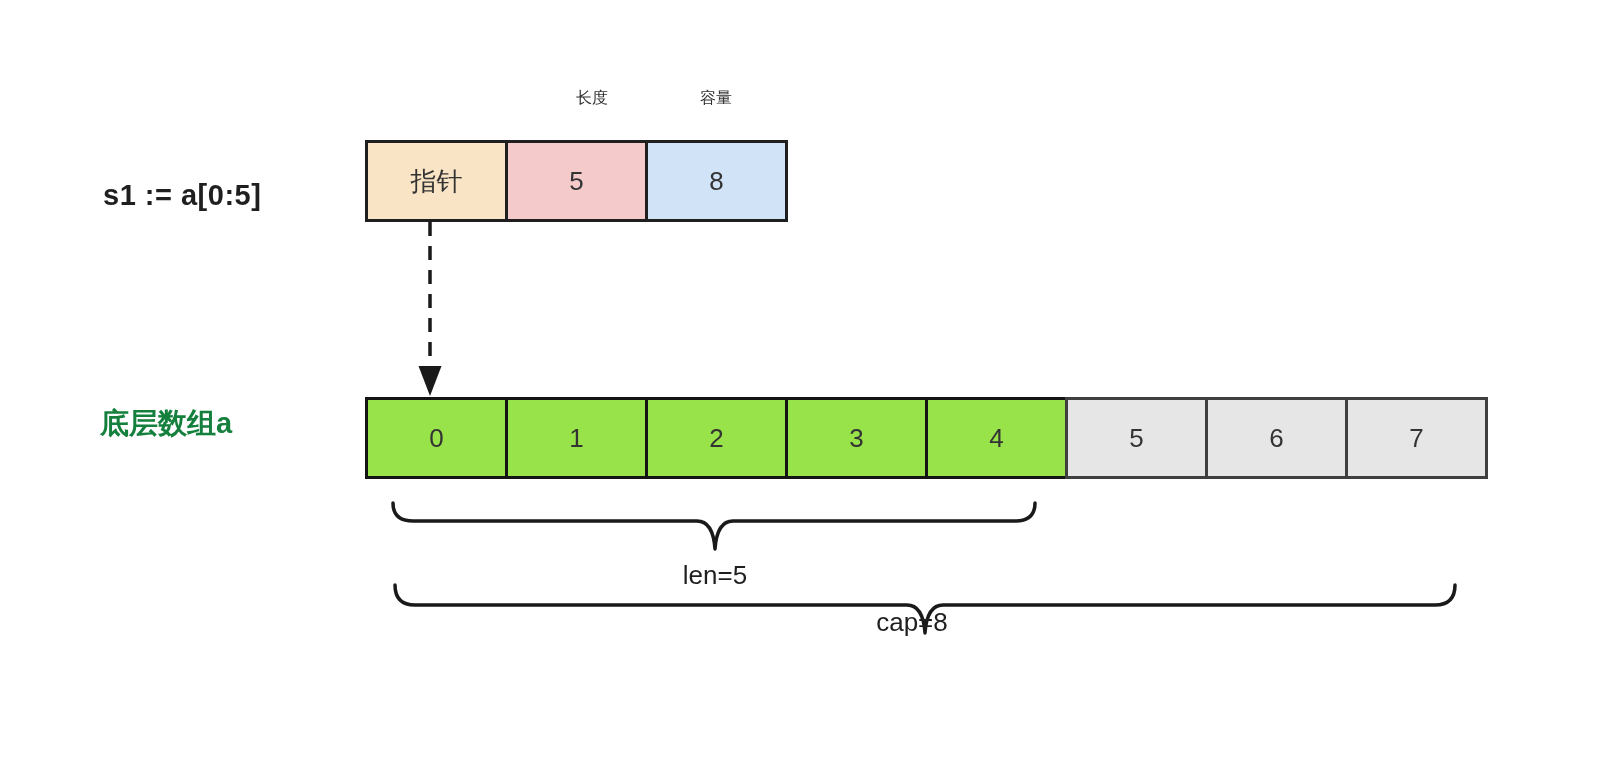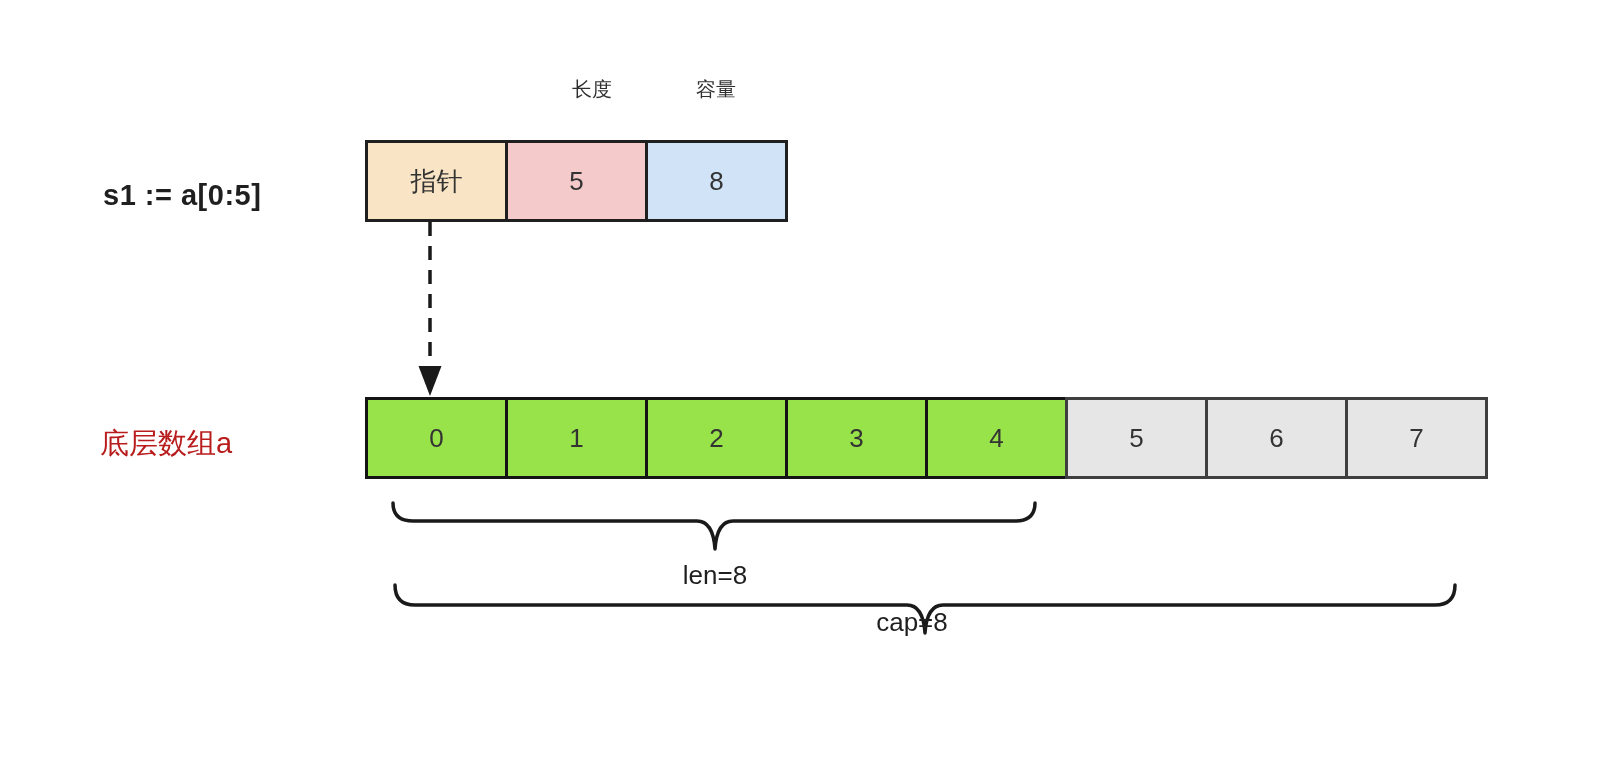--- a/index.html
+++ b/index.html
@@ -9,26 +9,26 @@
     background:#ffffff;
     font-family:"Liberation Sans","DejaVu Sans",sans-serif;
     overflow:hidden;
   }
   .abs{position:absolute;}
   .expr-label{
     left:103px;top:163px;width:200px;
     font-size:29px;font-weight:600;color:#1f1f1f;letter-spacing:0.5px;margin-top:16px;
   }
   .array-title{
-    left:100px;top:424px;width:220px;
-    font-size:29px;font-weight:400;color:#b91c1c;
+    left:100px;top:404px;width:220px;
+    font-size:29px;font-weight:700;color:#15803d;
   }
   .field-header{
-    top:76px;width:120px;height:30px;
-    font-size:20px;color:#2f2f2f;text-align:center;
+    top:88px;width:120px;height:30px;
+    font-size:16px;color:#2f2f2f;text-align:center;
   }
   .hdr-len{left:532px;}
   .hdr-cap{left:656px;font-family:Liberation Serif, serif;}
   .struct-row{left:365px;top:140px;display:flex;}
   .cell{
     box-sizing:border-box;
     width:143px;height:82px;
     border:3px solid #1f1f1f;
     display:flex;align-items:center;justify-content:center;
     font-size:26px;color:#333333;
@@ -71,16 +71,16 @@
     <div class="cell" style="background-color: rgb(230, 230, 230); border-color: rgb(63, 63, 63);">7</div>
   </div>
 
   <svg class="abs svg-layer" width="1598" height="758" viewBox="0 0 1598 758">
     <line x1="430" y1="222" x2="430" y2="370" stroke-width="3.5" stroke-dasharray="14 10" fill="none" style="stroke: rgb(26, 26, 26);"></line>
     <polygon points="430,396 418.5,366 441.5,366" style="fill: rgb(26, 26, 26);"></polygon>
     <path d="M 393 503 Q 393 521 413 521 L 697 521 Q 713 521 715 549 Q 717 521 733 521 L 1015 521 Q 1035 521 1035 503" fill="none" stroke-width="3.5" stroke-linecap="round" stroke-linejoin="round" style="stroke: rgb(26, 26, 26);"></path>
     <path d="M 395 585 Q 395 605 415 605 L 907 605 Q 923 605 925 633 Q 927 605 943 605 L 1435 605 Q 1455 605 1455 585" fill="none" stroke-width="3.5" stroke-linecap="round" stroke-linejoin="round" style="stroke: rgb(26, 26, 26);"></path>
   </svg>
 
-  <div class="abs brace-label len-label">len=8</div>
+  <div class="abs brace-label len-label">len=5</div>
   <div class="abs brace-label cap-label">cap=8</div>
 
 </div>
 
 </body></html>

